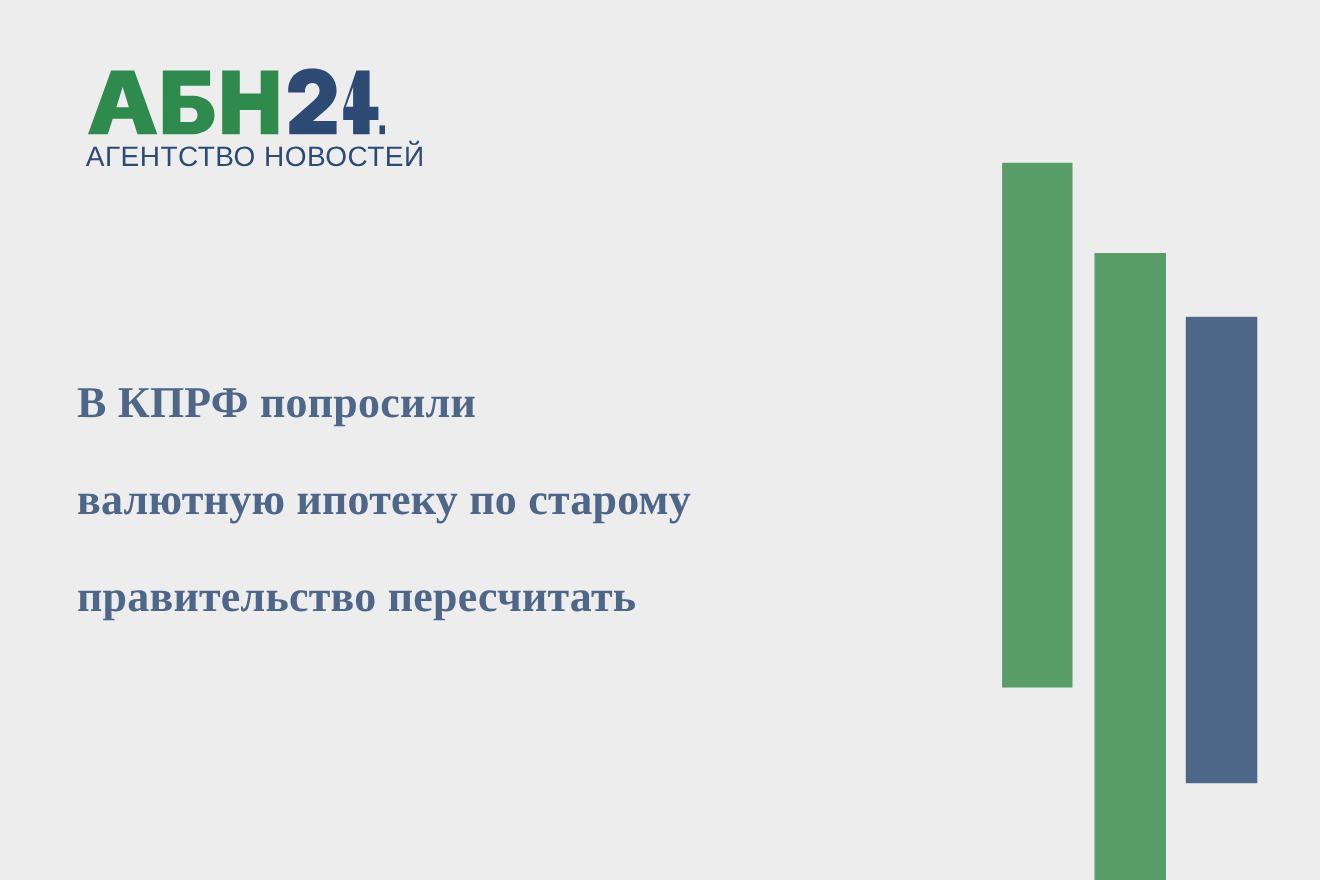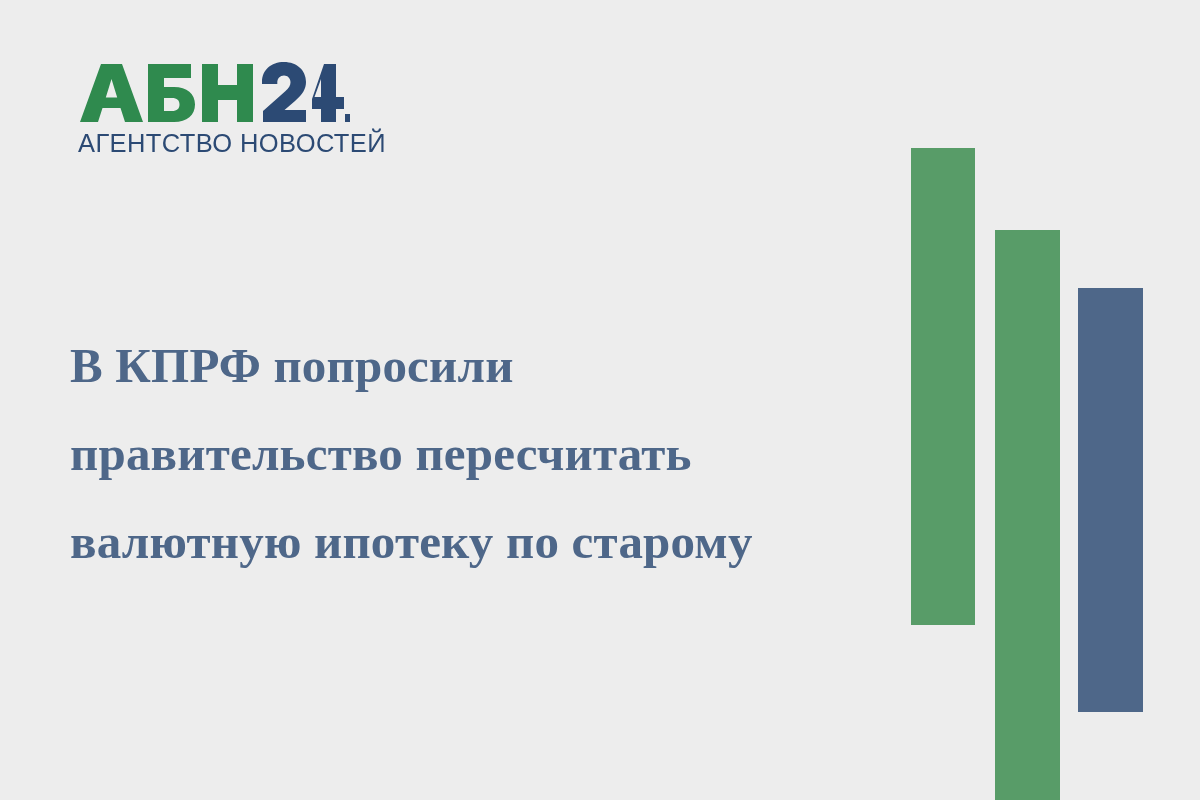--- a/index.html
+++ b/index.html
@@ -55,21 +55,21 @@
     line-height: 1;
   }
 
   
   #headline {
     position: absolute;
     left: 70px;
     top: 322px;
     width: 810px;
     font-family: "Liberation Serif", "DejaVu Serif", serif;
-    font-size: 49px;
+    font-size: 40px;
     font-weight: 700;
     line-height: 88px;
     color: #4e6789;
     letter-spacing: 0.2px;
   }
   #headline .hl-line {
     display: block;
     white-space: nowrap;
   }
 </style>
@@ -104,17 +104,17 @@
       <path d="M258 2 L258 35 L266 35 L266 47 L258 47 L258 60 L243 60 L243 47 L234 47 L234 37 L246 2 Z
                M243 17 L236.5 35 L243 35 Z" fill="#2c4a74" fill-rule="evenodd"></path>
 
       <rect x="267" y="52" width="5" height="8" fill="#2c4a74"></rect>
     </svg>
     <span id="logo-tagline" style="color: rgb(44, 74, 116);">АГЕНТСТВО НОВОСТЕЙ</span>
   </div>
 
   <div id="headline" style="color: rgb(78, 103, 137);">
     <span class="hl-line">В КПРФ попросили</span>
+    <span class="hl-line">валютную ипотеку по старому</span>
     <span class="hl-line">правительство пересчитать</span>
-    <span class="hl-line">валютную ипотеку по старому</span>
   </div>
 
 </div>
 
 </body></html>

